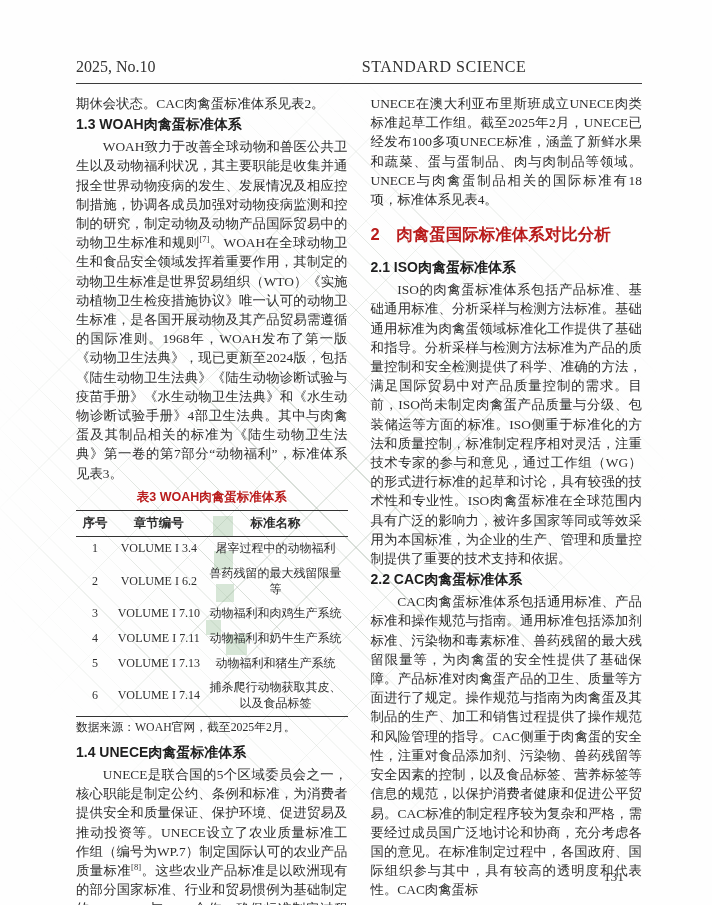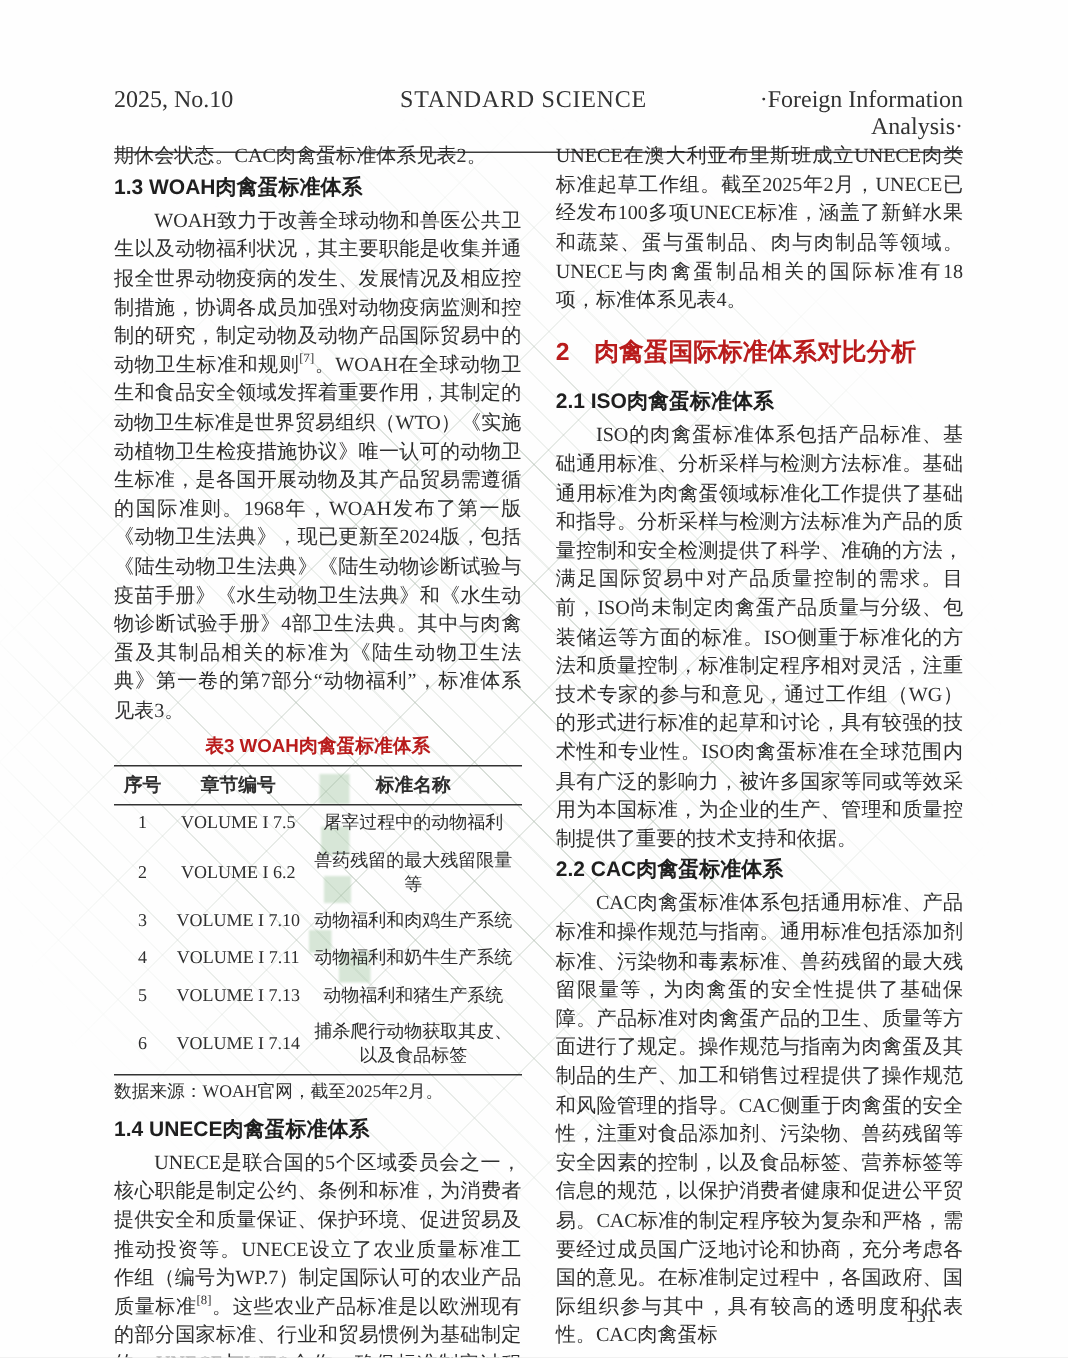--- a/index.html
+++ b/index.html
@@ -99,21 +99,20 @@
   <div class="lattice"></div>
   <div class="wm-square" style="left:213px; top:516px; width:20px; height:20px;"></div>
   <div class="wm-square" style="left:214px; top:551px; width:19px; height:19px;"></div>
   <div class="wm-square" style="left:216px; top:584px; width:18px; height:18px;"></div>
   <div class="wm-square" style="left:206px; top:620px; width:15px; height:15px;"></div>
   <div class="wm-square" style="left:226px; top:634px; width:21px; height:21px;"></div>
 
   <div class="pg-header">
     <span class="hl">2025, No.10</span>
     <span class="hc">STANDARD SCIENCE</span>
-    <span class="hr">·Foreign Information Analysis·</span>
   </div>
 
   <div class="columns">
 
     <div class="col">
       <p class="para">期休会状态。CAC肉禽蛋标准体系见表2。</p>
 
       <h3 class="h-sub">1.3  WOAH肉禽蛋标准体系</h3>
 
       <p class="para indent"><span>WOAH致力于改善全球动物和兽医公共卫生以及动物福利状况，其主要职能是收集并通报全世界动物疫病的发生、发展情况及相应控制措施，协调各成员加强对动物疫病监测和控制的研究，制定动物及动物产品国际贸易中的动物卫生标准和规则</span><sup class="ref">[7]</sup><span>。WOAH在全球动物卫生和食品安全领域发挥着重要作用，其制定的动物卫生标准是世界贸易组织（WTO）《实施动植物卫生检疫措施协议》唯一认可的动物卫生标准，是各国开展动物及其产品贸易需遵循的国际准则。1968年，WOAH发布了第一版《动物卫生法典》，现已更新至2024版，包括《陆生动物卫生法典》《陆生动物诊断试验与疫苗手册》《水生动物卫生法典》和《水生动物诊断试验手册》4部卫生法典。其中与肉禽蛋及其制品相关的标准为《陆生动物卫生法典》第一卷的第7部分“动物福利”，标准体系见表3。</span></p>
@@ -124,21 +123,21 @@
           <thead>
             <tr>
               <th class="c-no">序号</th>
               <th class="c-ch">章节编号</th>
               <th>标准名称</th>
             </tr>
           </thead>
           <tbody>
             <tr>
               <td>1</td>
-              <td>VOLUME I 7.5</td>
+              <td>VOLUME I 3.4</td>
               <td>屠宰过程中的动物福利</td>
             </tr>
             <tr>
               <td>2</td>
               <td>VOLUME I 6.2</td>
               <td>兽药残留的最大残留限量等</td>
             </tr>
             <tr>
               <td>3</td>
               <td>VOLUME I 7.10</td>

